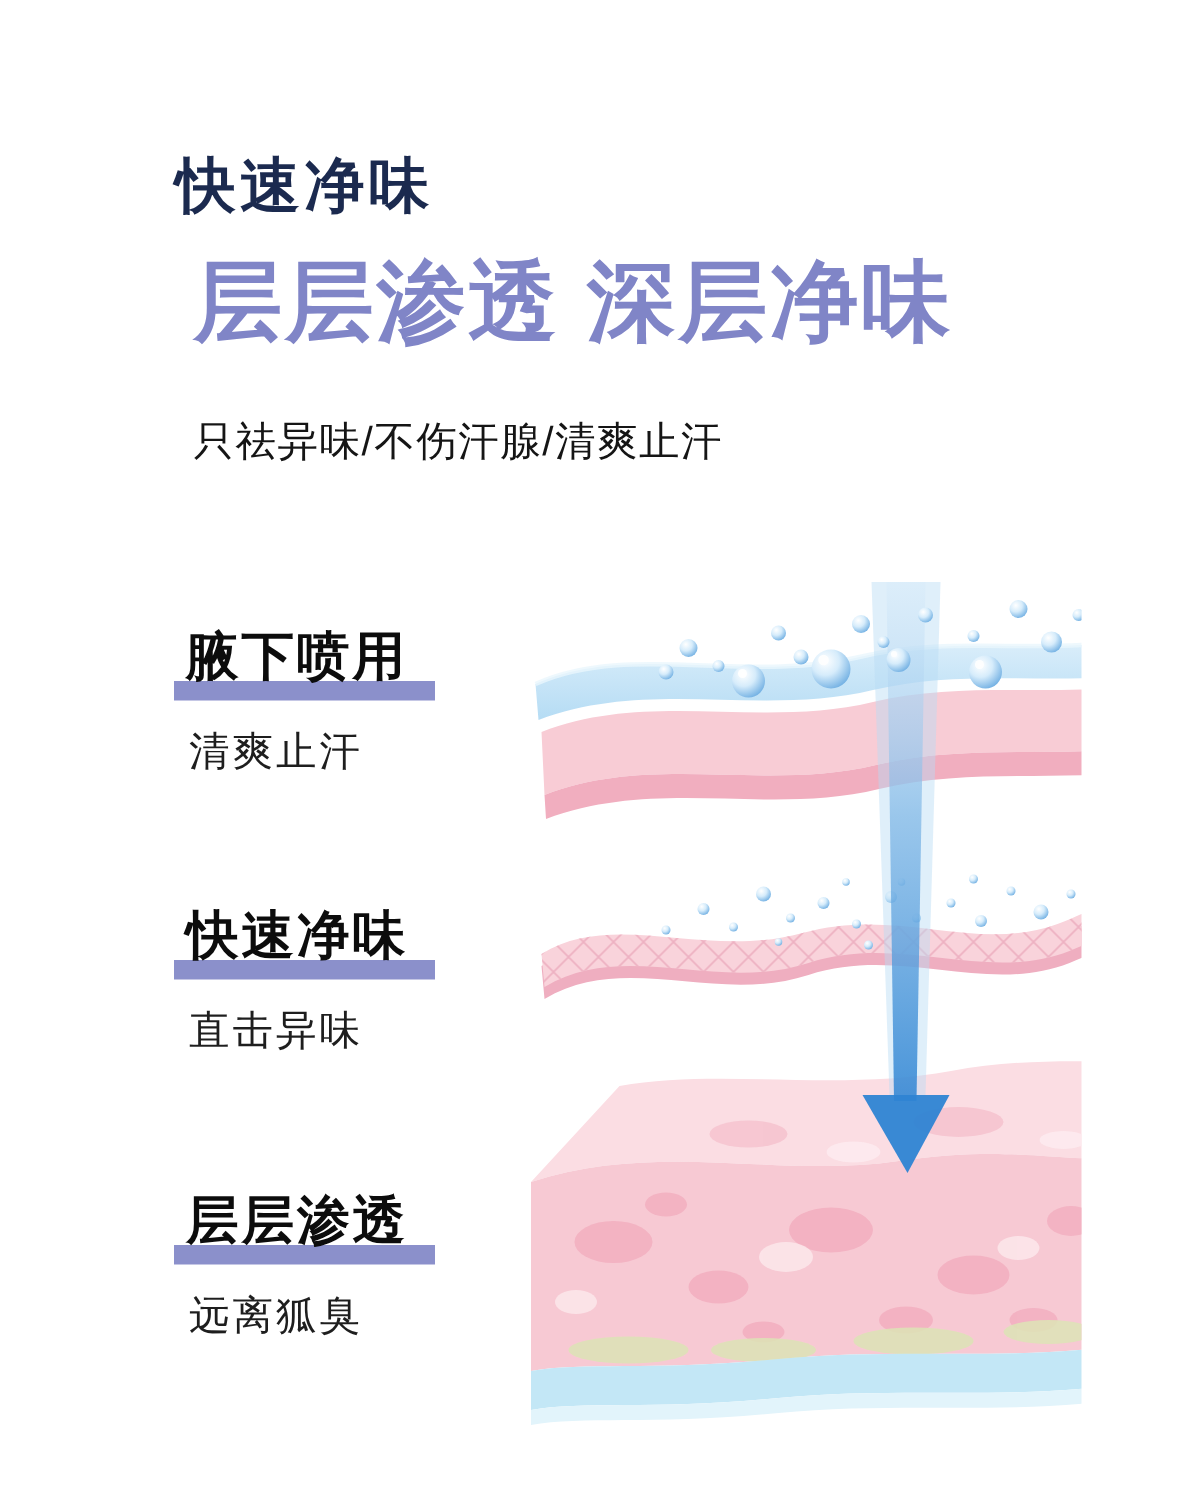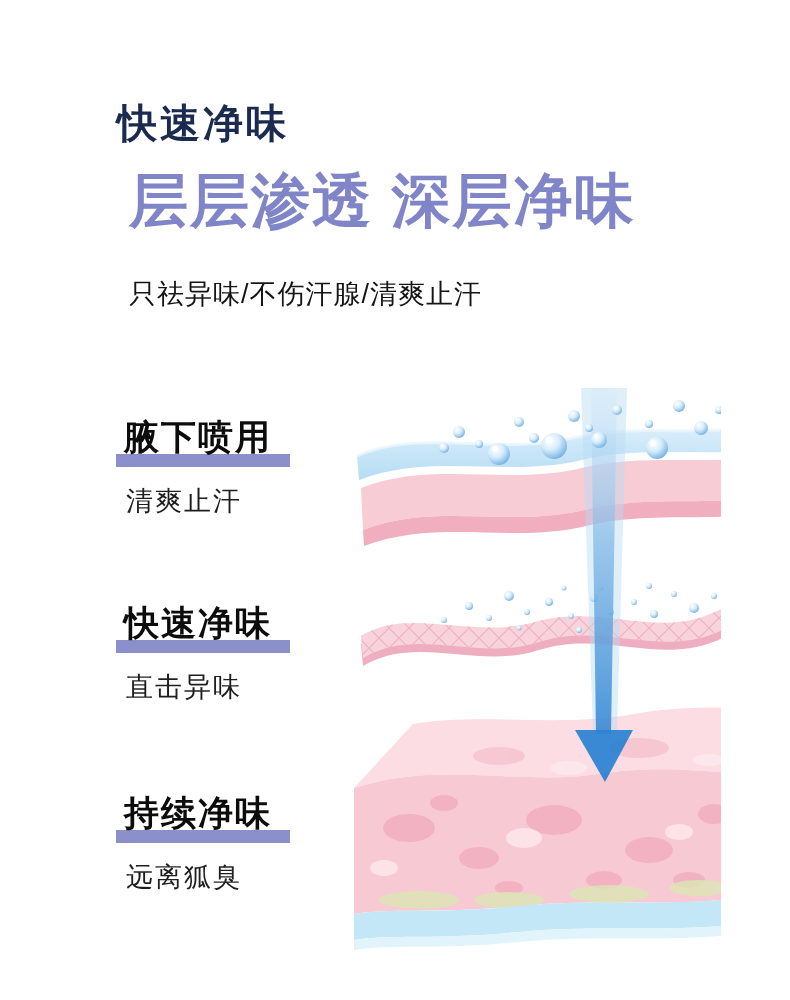--- a/index.html
+++ b/index.html
@@ -50,21 +50,21 @@
     <h3 class="step-title"><span class="t">腋下喷用</span></h3>
     <p class="step-desc">清爽止汗</p>
   </div>
 
   <div class="step step-2">
     <h3 class="step-title"><span class="t">快速净味</span></h3>
     <p class="step-desc">直击异味</p>
   </div>
 
   <div class="step step-3">
-    <h3 class="step-title"><span class="t">持续净味</span></h3>
+    <h3 class="step-title"><span class="t">层层渗透</span></h3>
     <p class="step-desc">远离狐臭</p>
   </div>
 
   <div class="illustration">
     <svg viewBox="0 0 500 595">
       <defs>
         <linearGradient id="blueGrad" x1="0" y1="0" x2="0" y2="1">
           <stop offset="0" stop-color="#e3f2fc"></stop>
           <stop offset="1" stop-color="#b5dcf4"></stop>
         </linearGradient>

